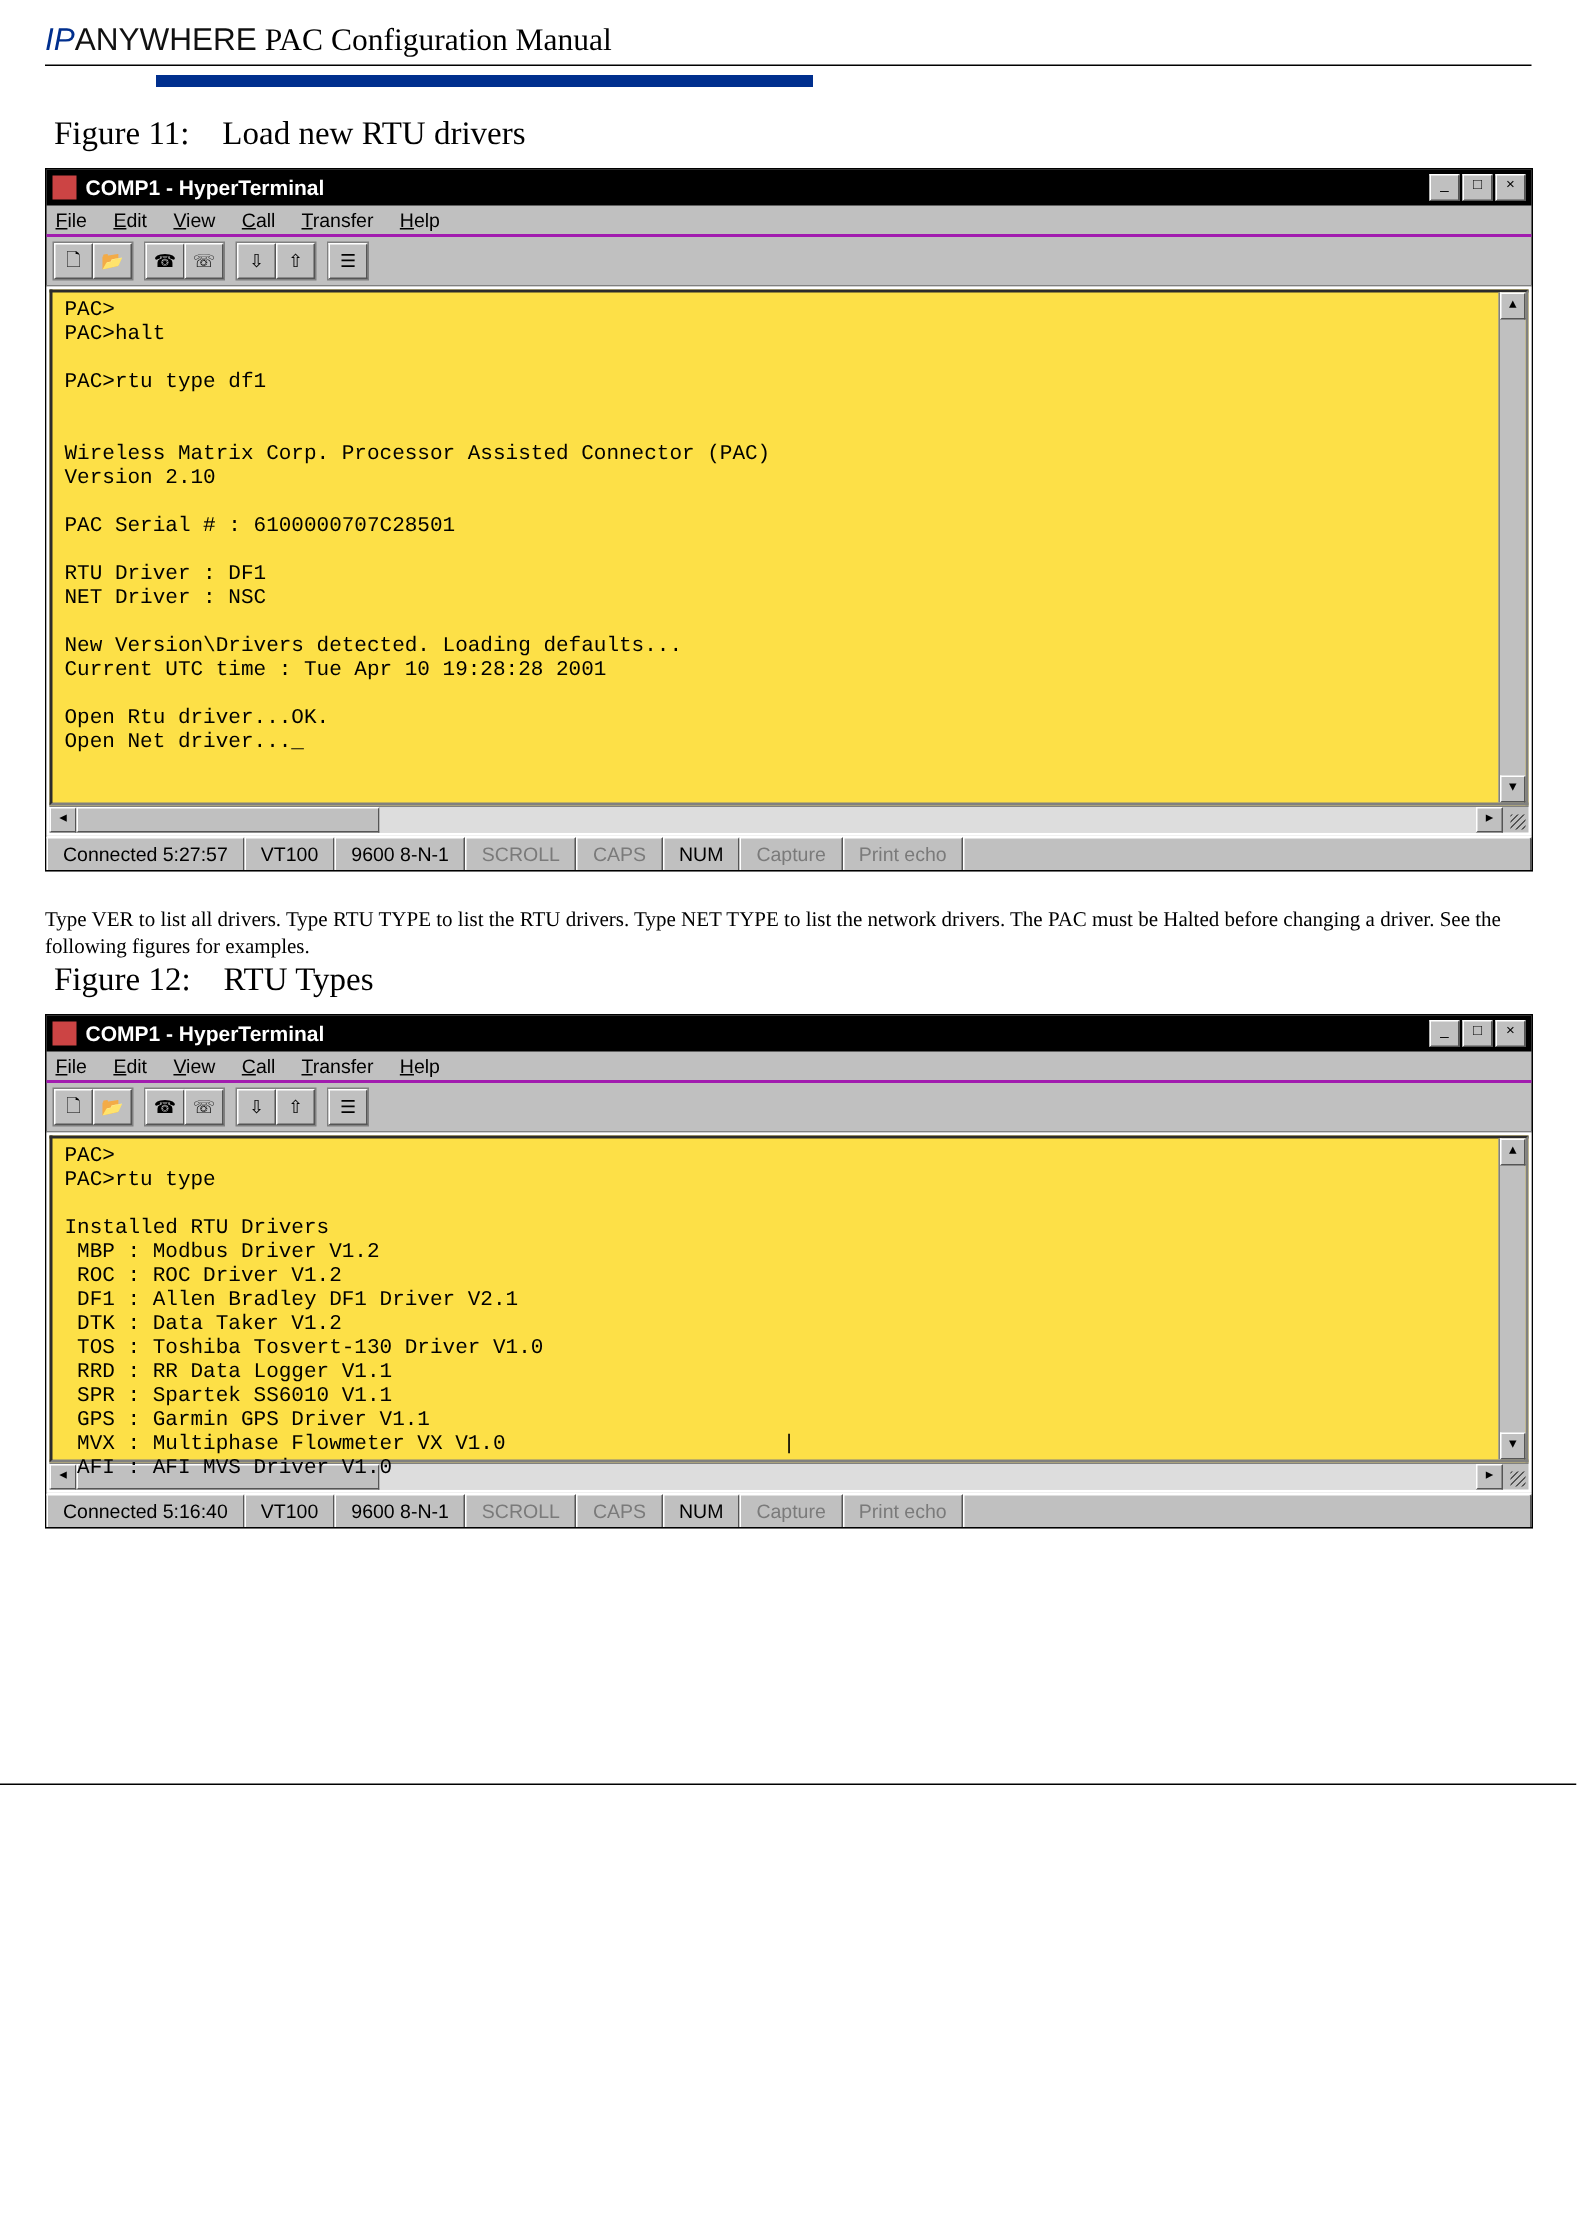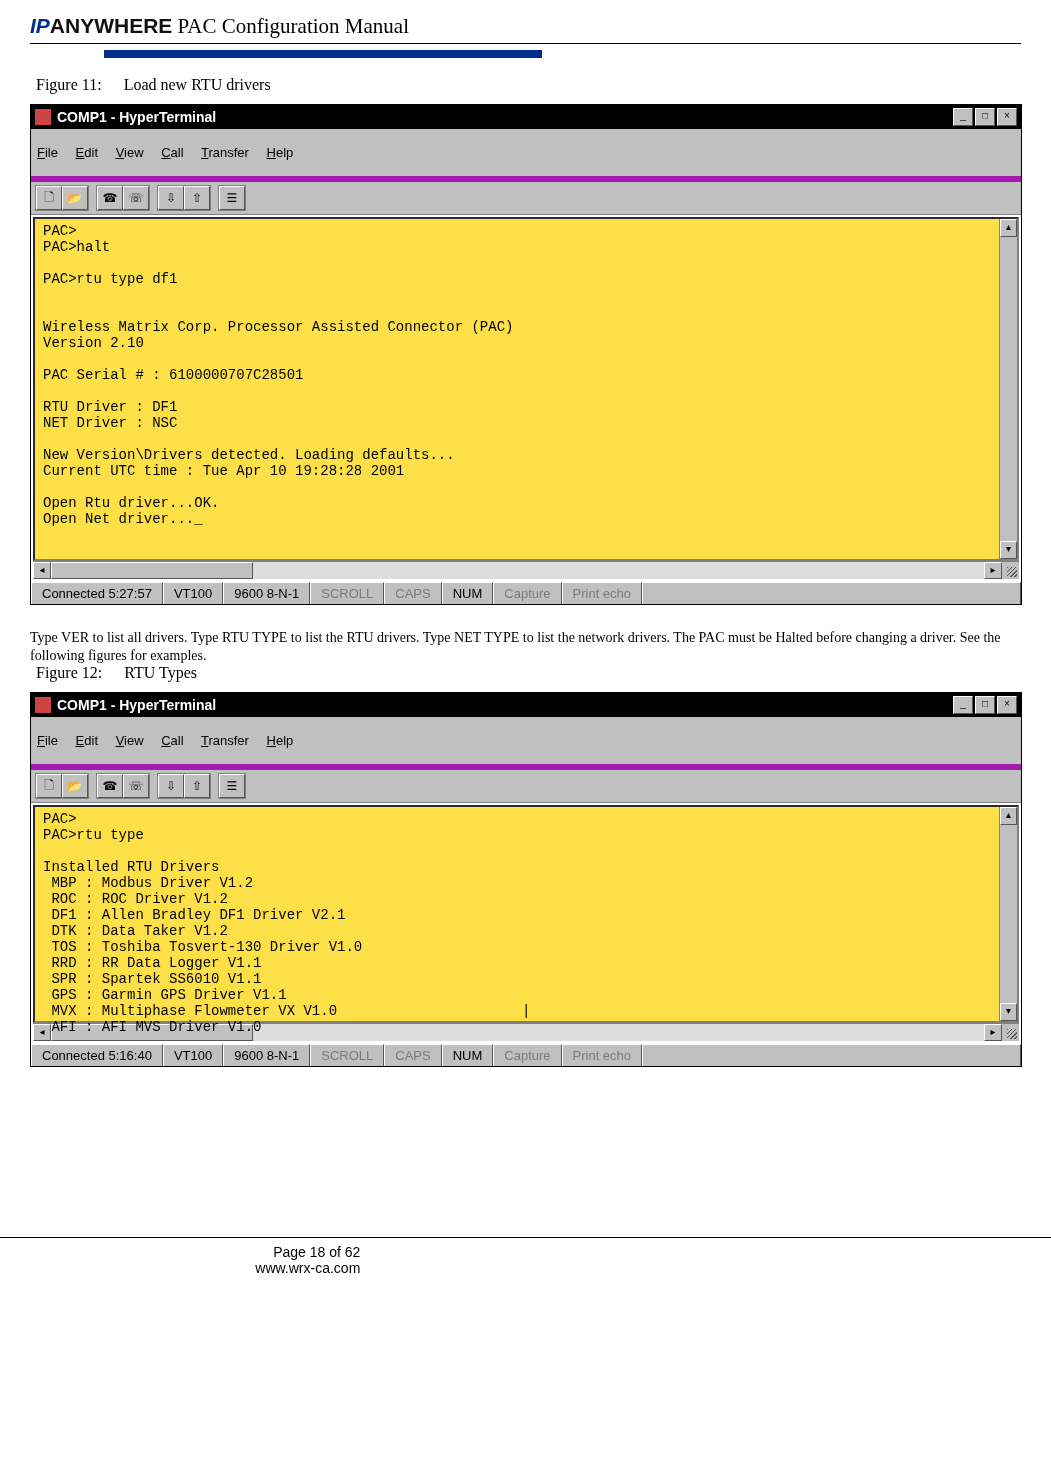--- a/index.html
+++ b/index.html
@@ -3,38 +3,38 @@
 <meta charset="utf-8">
 <style>
   body{
     margin:0;padding:0;
     font-family:"Times New Roman",Times,serif;
     color:#000;background:#fff;
     width:1051px;
   }
   .page{padding:14px 30px 0 30px;}
   .top-head{font-size:21px;margin-bottom:4px;}
-  .logo{font-weight:700;font-family:Arial,Helvetica,sans-serif;}
+  .logo{font-weight:400;font-family:Arial,Helvetica,sans-serif;}
   .logo .ip{font-style:italic;color:#002f8e;}
   .logo .any{color:#111;}
   .hr-thin{border:none;border-top:1px solid #000;margin:4px 0 0 0;}
   .blue-bar{height:8px;background:#002f8e;margin:6px 0 18px 74px;width:438px;}
-  .fig-caption{font-size:16px;margin:0 0 10px 6px;}
+  .fig-caption{font-size:22px;margin:0 0 10px 6px;}
   .fig-caption .gap{display:inline-block;width:22px;}
   .body-text{font-size:14px;line-height:1.25;margin:24px 4px 0 0;}
 
   
   .ht{width:990px;border:1px solid #000;background:#c0c0c0;}
   .ht-title{background:#000000;color:#fff;font:bold 14px Tahoma,Arial,sans-serif;
     padding:3px 4px;display:flex;align-items:center;}
   .ht-title .ico{width:16px;height:16px;background:#c44;display:inline-block;margin-right:6px;}
   .ht-title .spacer{flex:1;}
   .winbtns{display:flex;}
   .winbtns div{width:18px;height:16px;background:#c0c0c0;border:1px solid #fff;border-right-color:#555;border-bottom-color:#555;margin-left:2px;font:10px/14px Arial;text-align:center;color:#000;}
-  .ht-menu{font:13px Tahoma,Arial,sans-serif;padding:16px 6px;border-bottom:6px solid #a21caf;}
+  .ht-menu{font:13px Tahoma,Arial,sans-serif;padding:2px 6px;border-bottom:2px solid #a21caf;}
   .ht-menu span{margin-right:14px;}
   .ht-menu u{text-decoration:underline;}
   .ht-tb{padding:3px 4px;border-bottom:1px solid #808080;display:flex;gap:1px;}
   .tb-grp{display:flex;border:1px solid #808080;background:#c0c0c0;}
   .tb-btn{width:24px;height:22px;border:1px solid #fff;border-right-color:#555;border-bottom-color:#555;display:flex;align-items:center;justify-content:center;font-size:12px;}
   .ht-body{background:#fff;padding:2px;}
   .ht-term{border:2px inset #808080;background:#fde047;position:relative;}
   .ht-pre{font:14px "Courier New",monospace;white-space:pre;padding:4px 8px;margin:0;color:#000;}
   .vsb{position:absolute;right:0;top:0;bottom:0;width:17px;background:#c0c0c0;border-left:1px solid #808080;}
   .vsb .arr{height:16px;background:#c0c0c0;border:1px solid #fff;border-right-color:#555;border-bottom-color:#555;text-align:center;font:10px/14px Arial;}
@@ -233,18 +233,13 @@
       <div>NUM</div>
       <div class="st-dim">Capture</div>
       <div class="st-dim">Print echo</div>
       <div style="flex:1"></div>
     </div>
   </div>
 
 </div>
 
 <div class="footer">
-  <div class="r">
-    <div>Page 18 of 62</div>
-    <div></div>
-    <div>www.wrx-ca.com</div>
-  </div>
 </div>
 
 </body></html>

